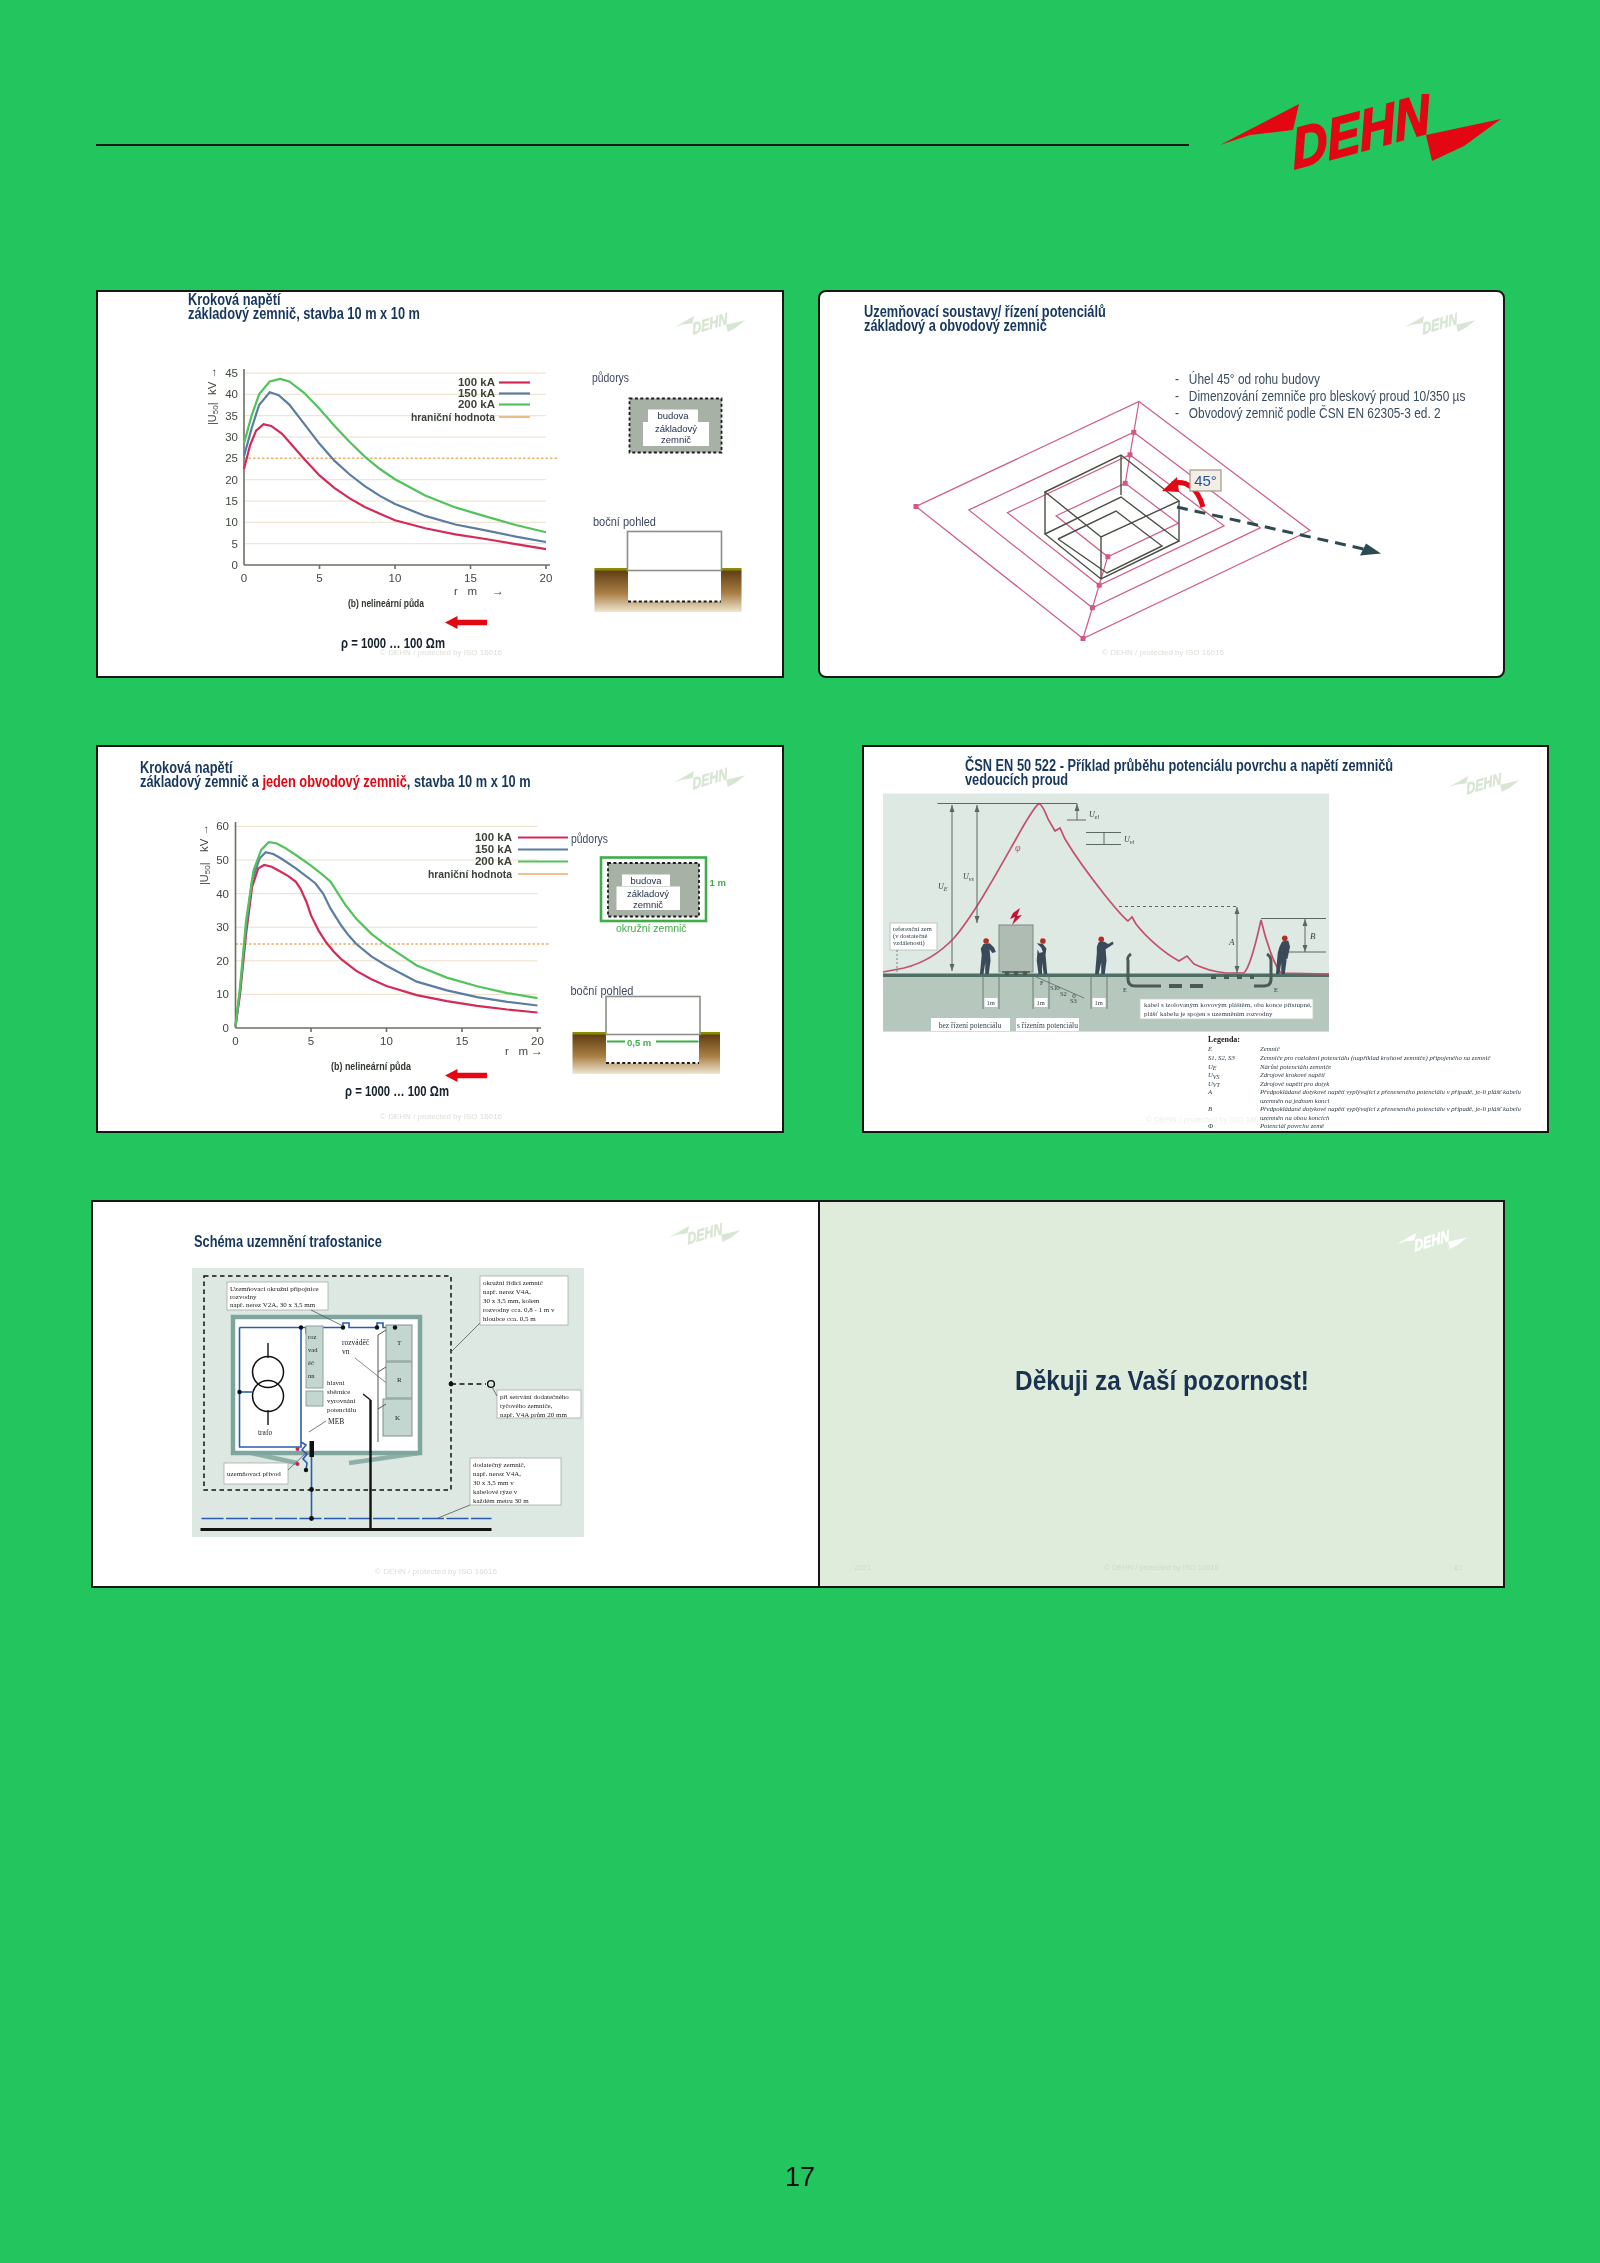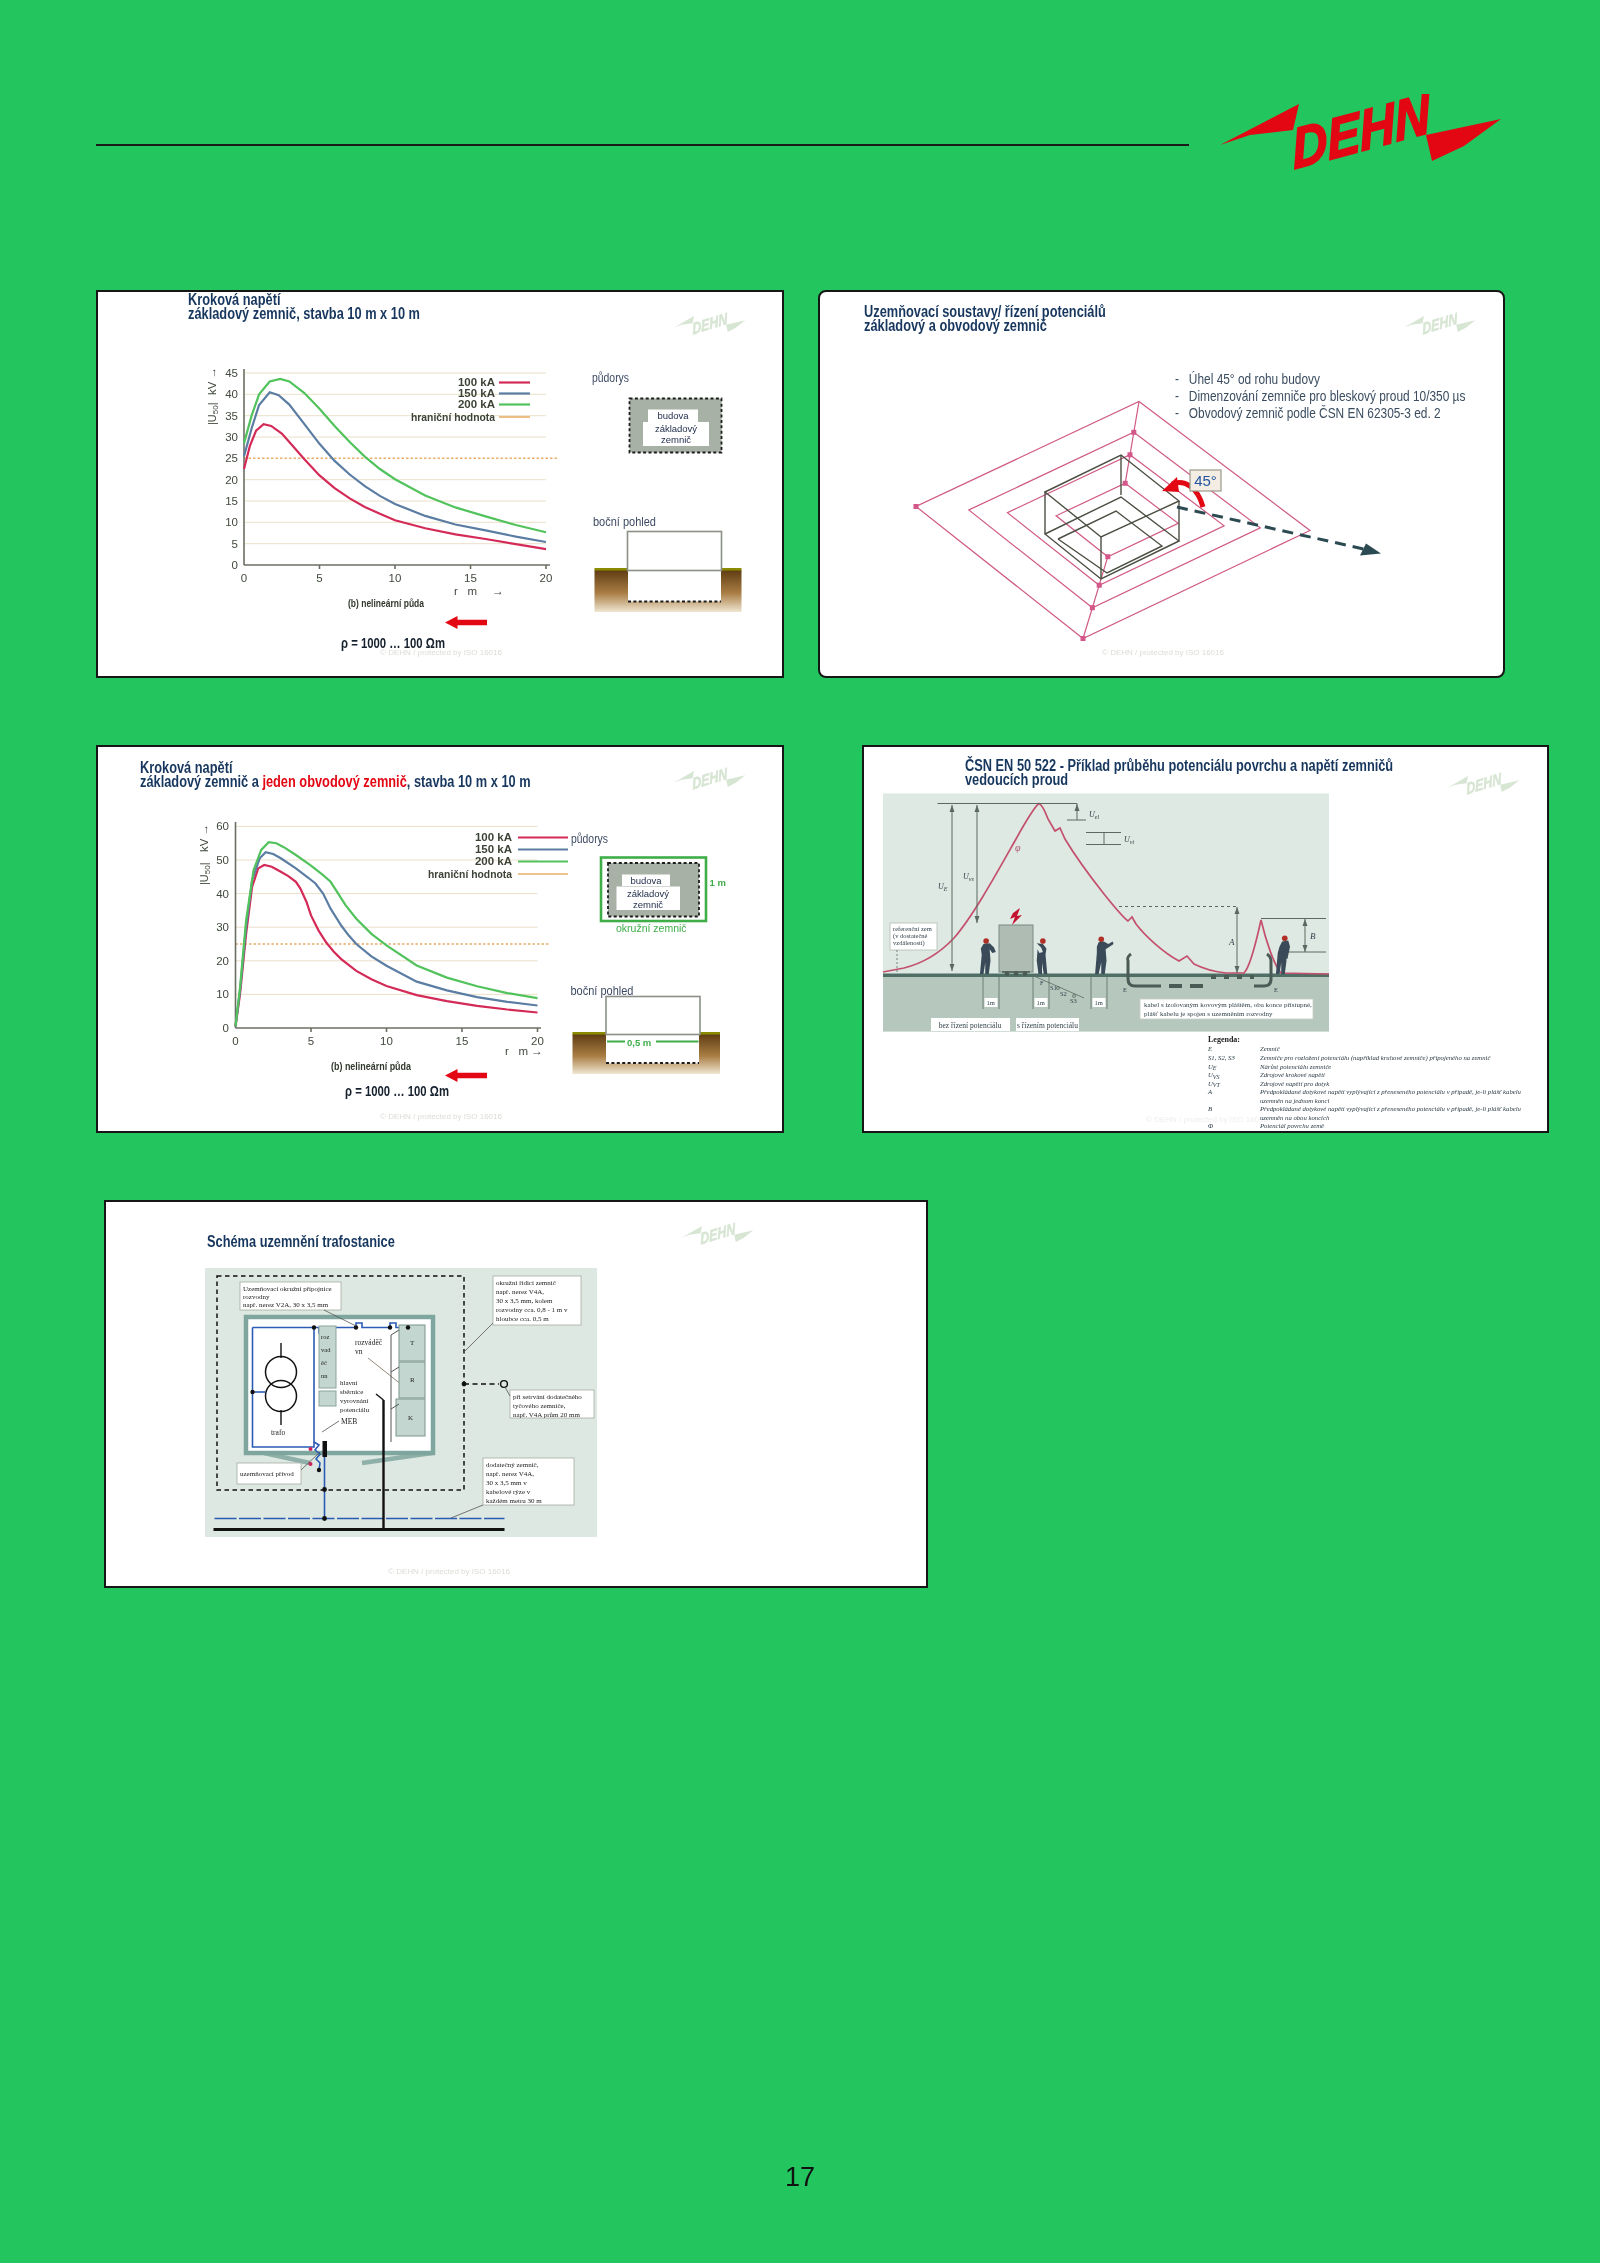--- a/index.html
+++ b/index.html
@@ -463,21 +463,21 @@
    <text x="396" y="355.5">uzemněn na jednom konci</text>
    <text x="344" y="364">B</text>
           <text x="396" y="364">Předpokládané dotykové napětí vyplývající z přeneseného potenciálu v případě, je-li plášť kabelu</text>
    <text x="396" y="372.5">uzemněn na obou koncích</text>
    <text x="344" y="381">Φ</text>
           <text x="396" y="381">Potenciál povrchu země</text>
   </g>
  </svg>
 </div>
 
-<div class="slide" id="s5" style="left:104px;top:1200px;width:824px;height:388px;">
+<div class="slide" id="s5" style="left:91px;top:1200px;width:738px;height:388px;">
 
  <div class="abs title" style="left:101px;top:33px;">Schéma uzemnění trafostanice</div>
 
  <svg class="abs" style="left:576px;top:19px;" width="72" height="26" viewBox="0 0 284 86">
   <use href="#dehn" style="color:#d7e5d3" transform="scale(1,1.12)"></use>
       </svg>
  <svg class="abs" style="left:0;top:0;" width="684" height="385" viewBox="0 0 684 385">
 
   <rect x="99" y="66" width="392" height="269" fill="#dce8e1"></rect>
 
@@ -608,16 +608,28 @@
    <text x="380" y="283">30 x 3,5 mm v</text>
    <text x="380" y="292">kabelové rýze v</text>
    <text x="380" y="301">každém metru 30 m</text>
   </g>
   <line x1="377" y1="303" x2="345" y2="316" stroke="#555" stroke-width="0.8"></line>
 
   <text x="343" y="372" font-size="8" fill="#dcdcd6" text-anchor="middle">© DEHN / protected by ISO 16016</text>
  </svg>
 </div>
 
+<div class="slide" id="s6" style="left:817.5px;top:1200px;width:687px;height:388px;background:#dfecdb;">
+
+ <svg class="abs" style="left:576px;top:26px;" width="72" height="26" viewBox="0 0 284 86">
+  <use href="#dehn" style="color:#ffffff" transform="scale(1,1.12)"></use>
+      </svg>
+
+ <div class="abs" style="left:0;top:162px;width:684px;text-align:center;font-size:28.5px;font-weight:bold;color:#1b3150;transform:scaleX(0.855);">Děkuji za Vaší pozornost!</div>
+
+ <div class="abs" style="left:35px;top:361px;font-size:7.5px;color:#c9dcc5;">2021</div>
+ <div class="abs" style="left:0;top:361px;width:684px;text-align:center;font-size:7.5px;color:#c9dcc5;">© DEHN / protected by ISO 16016</div>
+ <div class="abs" style="left:635px;top:361px;font-size:7.5px;color:#c9dcc5;">61</div>
+</div>
 
 <div class="abs" style="left:770px;top:2162px;width:60px;text-align:center;font-size:27px;color:#111;">17</div>
 
 </div>
 
 </body></html>

